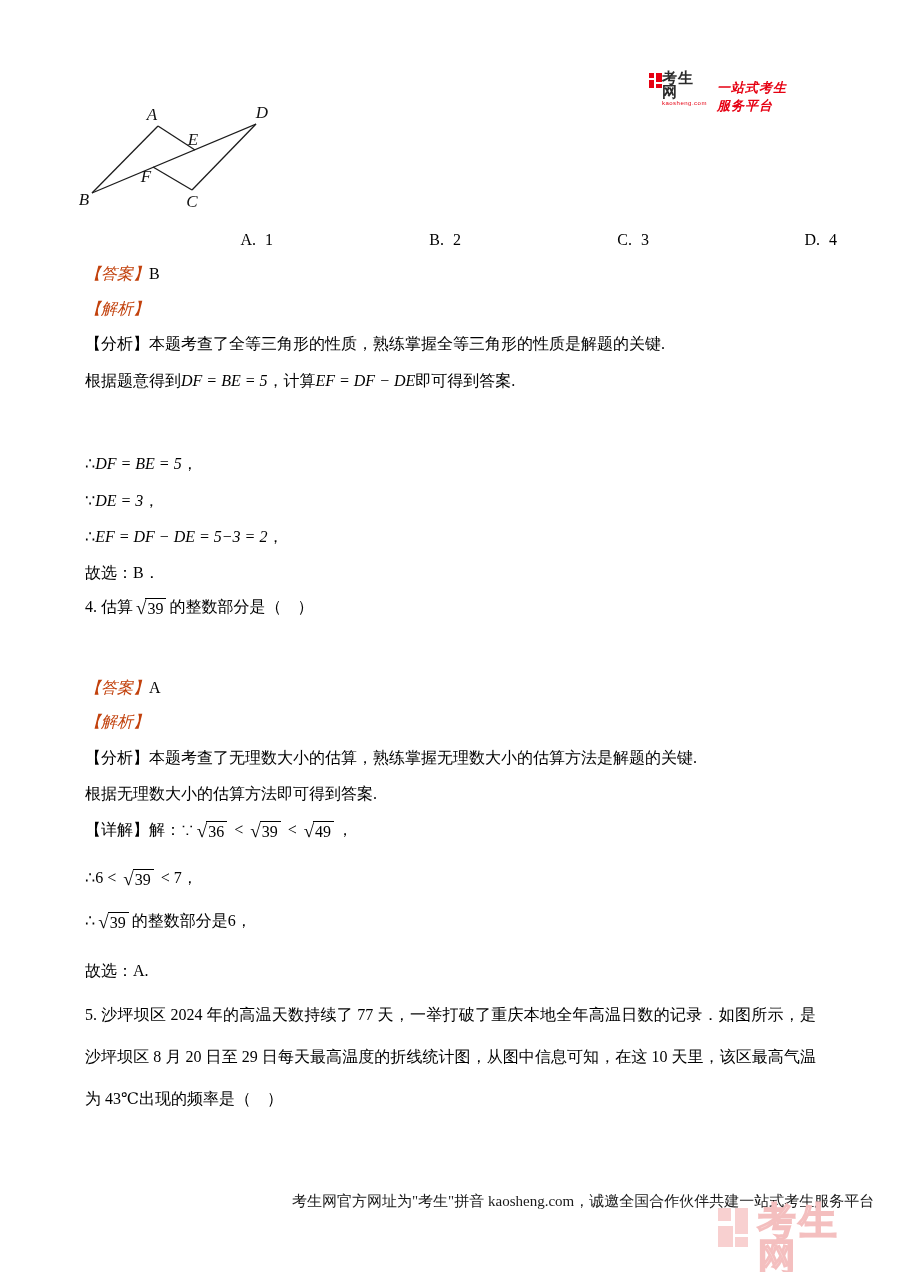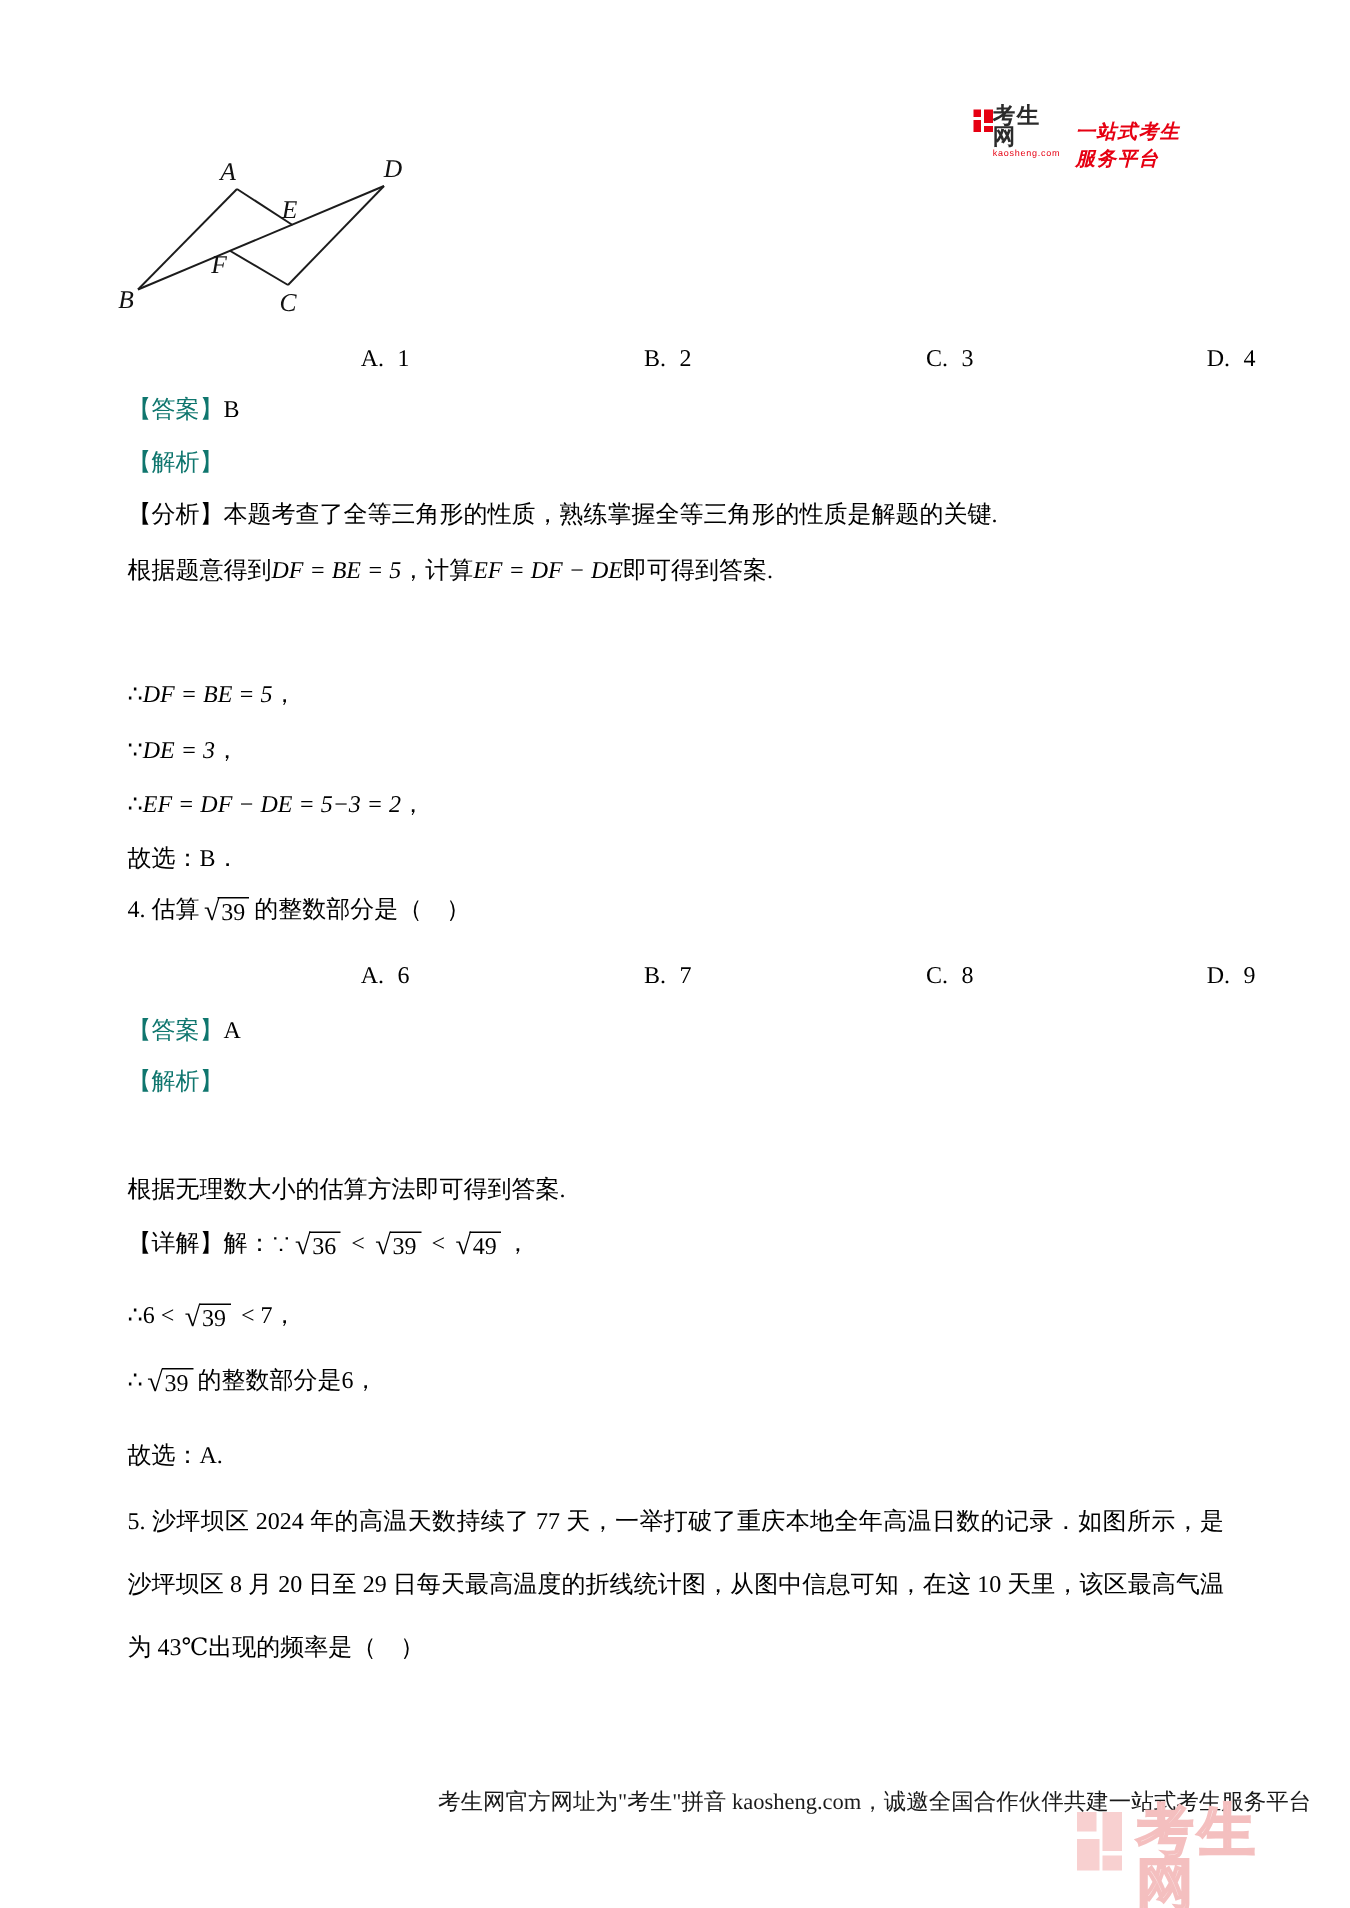--- a/index.html
+++ b/index.html
@@ -30,21 +30,21 @@
               font-size:17px; fill:#111; }
   .fig line { stroke:#1c1c1c; stroke-width:1.3; }
 
   
   .doc { position:absolute; left:85px; top:0; width:731px; height:1272px; }
   .line { position:absolute; left:0; white-space:nowrap; font-size:16px; color:#000;
           line-height:24px; }
   .txt  { font-family:"Liberation Serif","DejaVu Serif",serif; }
   .rom  { font-family:"Liberation Serif","DejaVu Serif",serif; }
   .math { font-family:Liberation Serif, serif; font-style:italic;text-align:center; }
-  .blue { color:#0f766e; }
+  .blue { color:#c2410c;font-style:italic; }
   .opts { display:flex;text-align:right; }
   .opt  { width:188px; }
   .opt-v { margin-left:9px; }
 
   .sqrt { display:inline-flex; align-items:flex-start; margin:0 3px; vertical-align:-2px; }
   .sqrt .sign { font-style:normal; font-size:19px; line-height:19px; margin-right:-1px; }
   .sqrt .radicand { font-style:normal; border-top:1.2px solid #000; line-height:19px;
                     padding:0 3px 0 2px; font-size:16px; }
 
   .q5para { position:absolute; left:0; top:994px; width:731px; font-size:16px;
@@ -119,29 +119,24 @@
     <div class="line" style="top:452px"><span class="rom">∴</span><span class="math">DF = BE = 5</span><span class="txt">，</span></div>
     <div class="line" style="top:489px"><span class="rom">∵</span><span class="math">DE = 3</span><span class="txt">，</span></div>
     <div class="line" style="top:525px"><span class="rom">∴</span><span class="math">EF = DF − DE = 5−3 = 2</span><span class="txt">，</span></div>
     <div class="line" style="top:561px"><span class="txt">故选：</span><span class="rom">B</span><span class="txt">．</span></div>
 
     <div class="line" style="top:595px"><span class="rom">4. </span><span class="txt">估算</span><span class="sqrt">
           <span class="sign">√</span>
           <span class="radicand">39</span>
         </span><span class="txt">的整数部分是（　）</span></div>
 
-    <div class="line opts" style="top:639px">
-      <span class="opt"><span class="rom">A.</span><span class="rom opt-v">6</span></span>
-      <span class="opt"><span class="rom">B.</span><span class="rom opt-v">7</span></span>
-      <span class="opt"><span class="rom">C.</span><span class="rom opt-v">8</span></span>
-      <span class="opt"><span class="rom">D.</span><span class="rom opt-v">9</span></span>
-    </div>
 
     <div class="line" style="top:676px"><span class="txt blue">【答案】</span><span class="rom">A</span></div>
     <div class="line" style="top:710px"><span class="txt blue">【解析】</span></div>
+    <div class="line" style="top:746px"><span class="txt">【分析】本题考查了无理数大小的估算，熟练掌握无理数大小的估算方法是解题的关键.</span></div>
     <div class="line" style="top:782px"><span class="txt">根据无理数大小的估算方法即可得到答案.</span></div>
     <div class="line" style="top:818px"><span class="txt">【详解】解：</span><span class="rom">∵</span><span class="sqrt">
           <span class="sign">√</span>
           <span class="radicand">36</span>
         </span><span class="rom"> &lt; </span><span class="sqrt">
           <span class="sign">√</span>
           <span class="radicand">39</span>
         </span><span class="rom"> &lt; </span><span class="sqrt">
           <span class="sign">√</span>
           <span class="radicand">49</span>

